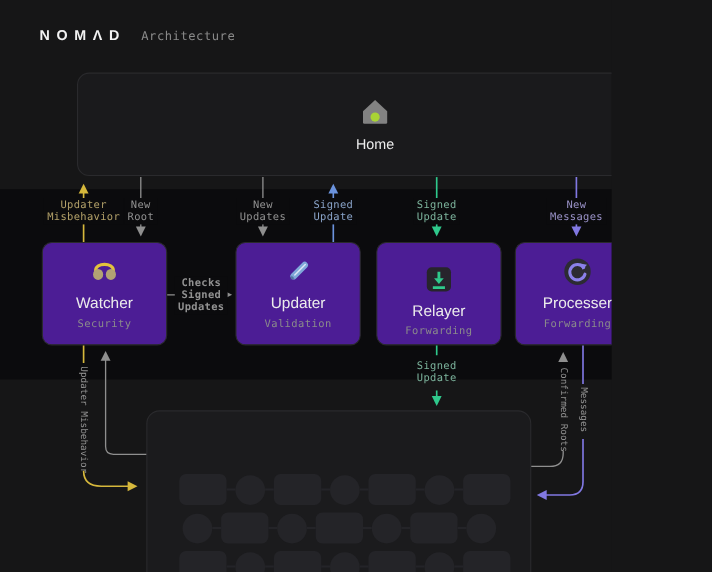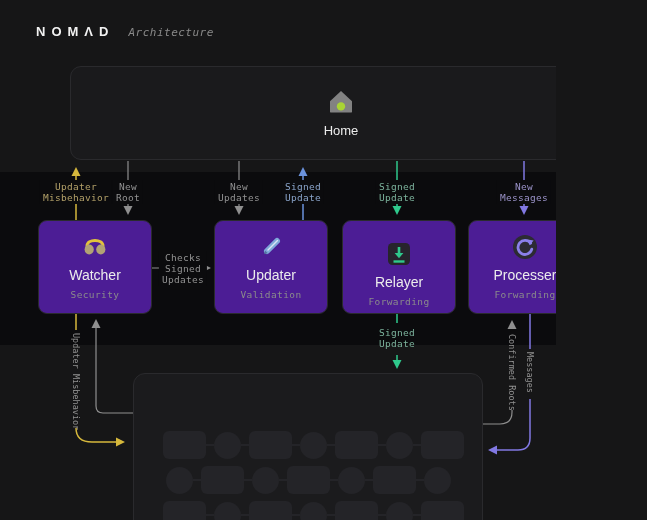--- a/index.html
+++ b/index.html
@@ -8,21 +8,21 @@
     background:#161617; font-family:"Liberation Sans", sans-serif;padding-left:20px;
     -webkit-font-smoothing:antialiased;
   }
   .band-off {
     position:absolute; left:0; top:172px; width:647px; height:173px;
     background:#0b0b0d;
   }
   
   .header { position:absolute; left:36px; top:24px; display:flex; align-items:baseline; gap:14px; }
   .brand { color:#f2f2f2; font-weight:bold; font-size:13px; letter-spacing:6px; }
-  .subtitle { color:#8a8a8a; font-family:"DejaVu Sans Mono", monospace; font-size:11px; letter-spacing:0.5px;font-style:italic; }
+  .subtitle { color:#8a8a8a; font-family:"DejaVu Sans Mono", monospace; font-size:11px; letter-spacing:0.5px; }
   
   .node {
     position:absolute; background:#4c1d95; border:1px solid #2a2a2d;
     border-radius:9px; box-sizing:border-box;
   }
   .home-box { left:38px; top:66px; width:542px; height:94px; border-radius:11px; background:#1a1a1c;
     display:flex; flex-direction:column; align-items:center; justify-content:center; gap:7px;margin-left:32px; }
   .home-title { color:#ececec; font-size:13px; }
   .agent { width:114px; height:94px; top:220px; display:flex; flex-direction:column; align-items:center; padding-top:12px; }
   .agent .name { color:#ececec; font-size:14px; margin-top:6px; }
@@ -232,21 +232,21 @@
     <div>Update</div>
   </div>
   <div class="flabel masked lbl-green" style="left:397px; top:180px;">
     <div>Signed</div>
     <div>Update</div>
   </div>
   <div class="flabel masked lbl-purple" style="left:524px; top:180px;">
     <div>New</div>
     <div>Messages</div>
   </div>
-  <div class="flabel masked" style="left:183px; top:251px;">
+  <div class="flabel masked" style="left:183px; top:251px;font-weight:bold;">
     <div>Checks</div>
     <div>Signed</div>
     <div>Updates</div>
   </div>
   <div class="flabel lbl-green" style="left:397px; top:327px;">
     <div>Signed</div>
     <div>Update</div>
   </div>
   <div class="vlabel lbl-yellow" style="left:76px; top:333px;">Updater Misbehavior</div>
   <div class="vlabel" style="left:512px; top:334px;">Confirmed Roots</div>

